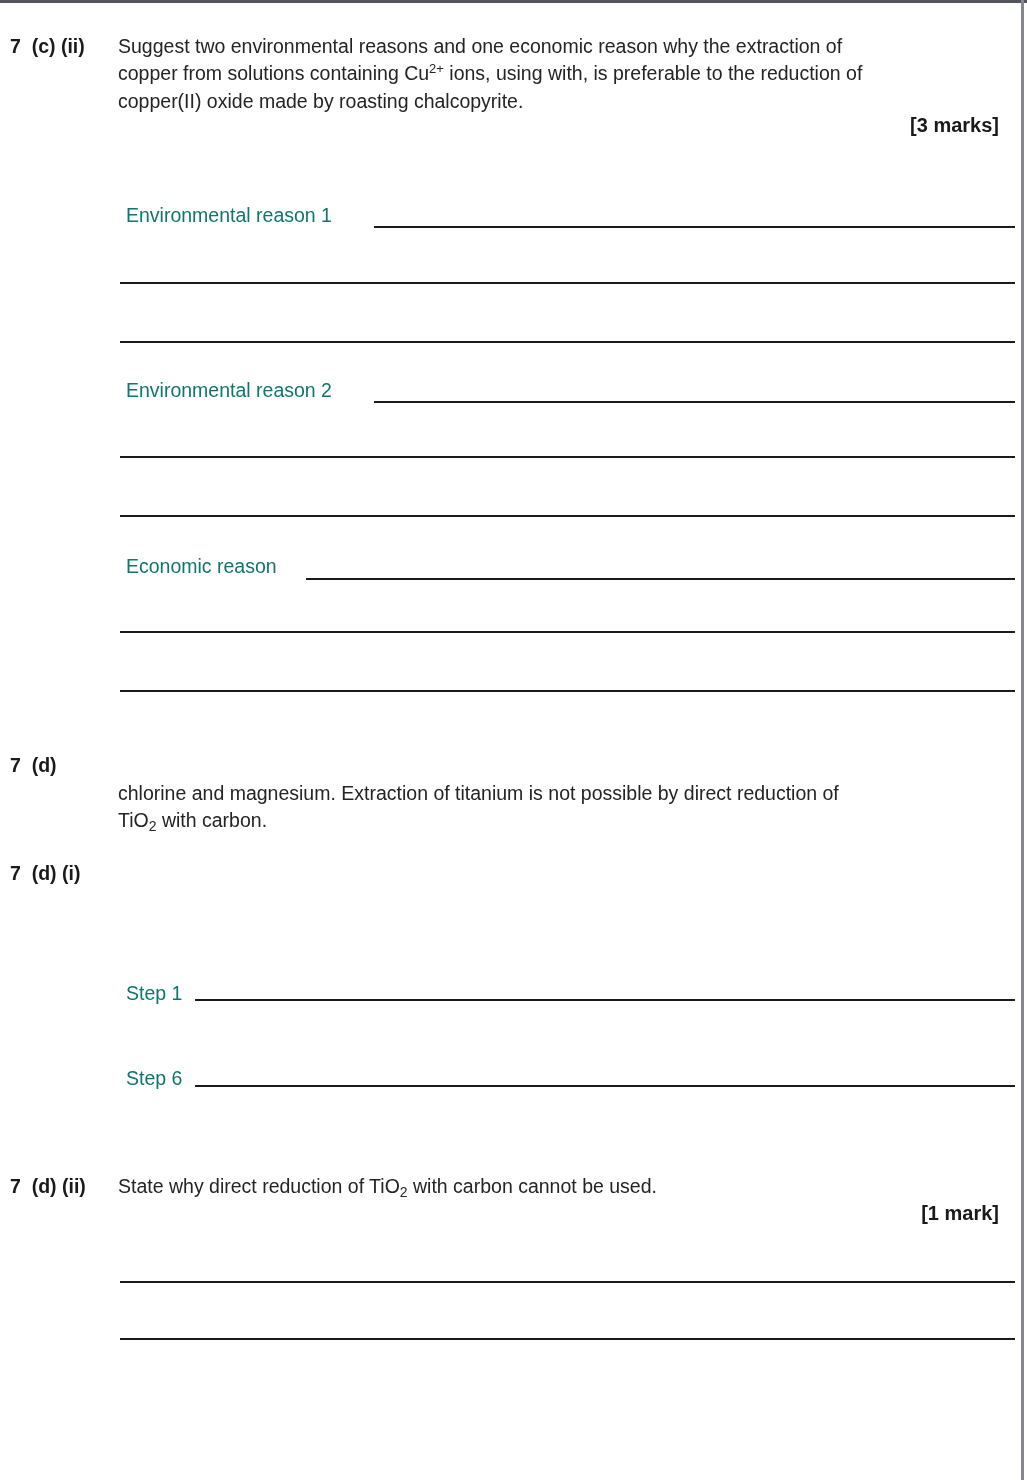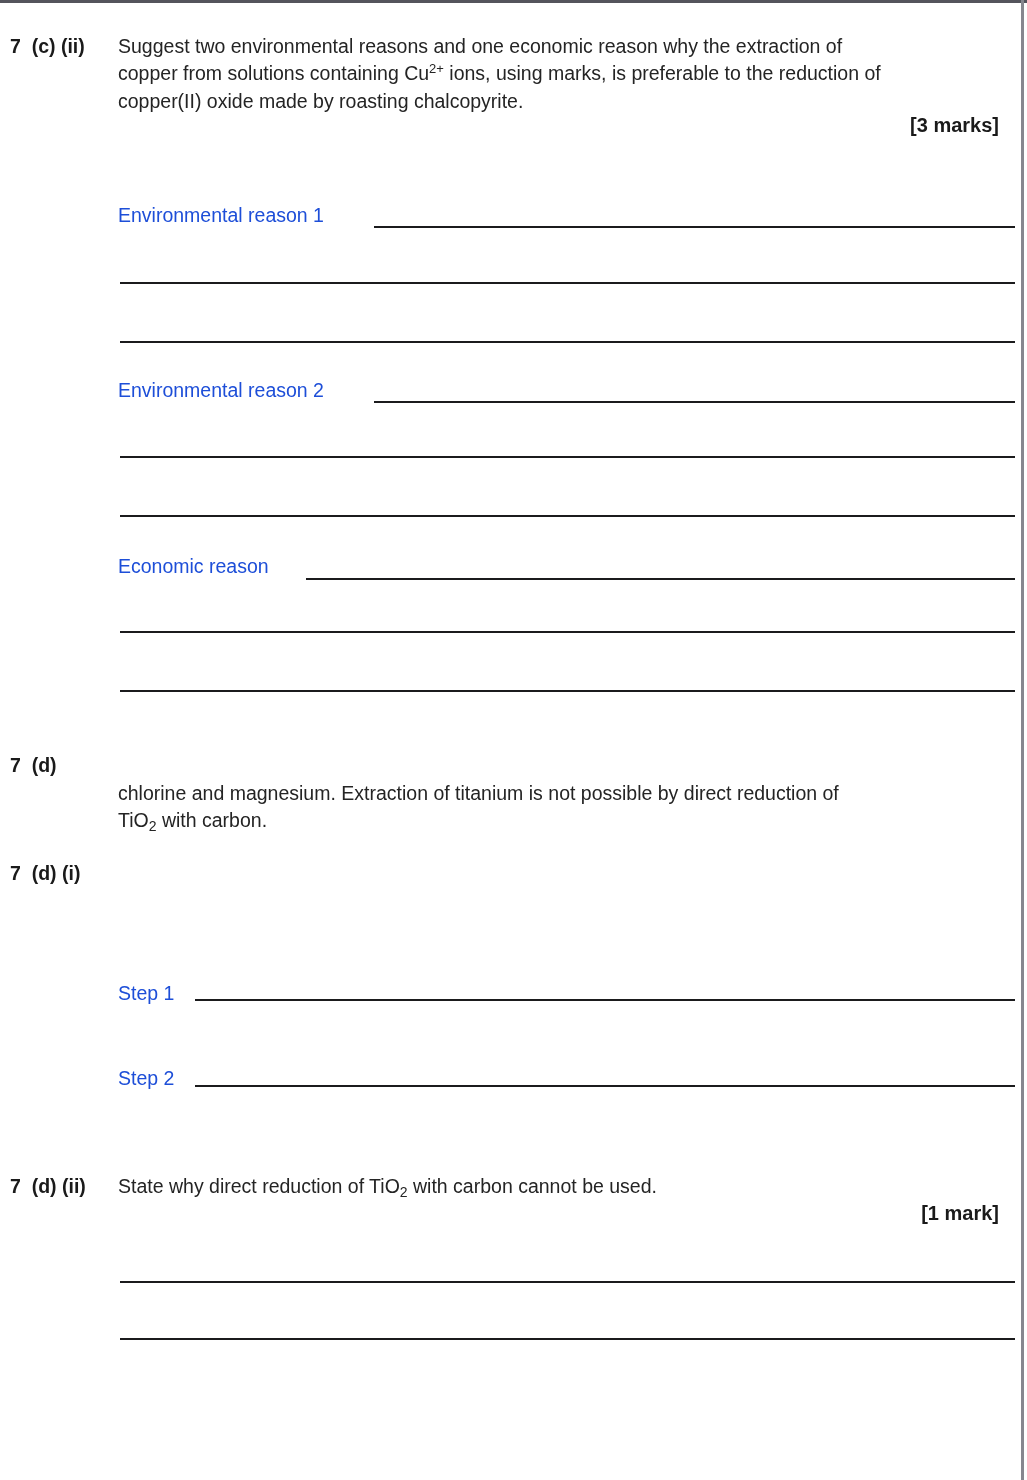--- a/index.html
+++ b/index.html
@@ -60,42 +60,42 @@
     left: 0;
     right: 28px;
     text-align: right;
     font-size: 20px;
     font-weight: 700;
     color: #1a1a1a;
     line-height: 27px;
   }
   .ans-label {
     position: absolute;
-    left: 118px;
+    left: 126px;
     font-size: 19.5px;
     line-height: 27px;
     white-space: pre;
-    color: #1d4ed8;
+    color: #0f766e;
   }
   .ans-line {
     position: absolute;
     height: 0;
     border-top: 2px solid #1b1b1d;
   }
 </style>
 </head>
 <body>
 
 <div class="page">
   <div class="top-border"></div>
   <div class="right-border"></div>
 
   <div class="qnum" style="top:33px">7  (c) (ii)</div>
   <div class="qtext" style="top:33px">Suggest two environmental reasons and one economic reason why the extraction of</div>
-  <div class="qtext" style="top:60px"><span>copper from solutions containing Cu</span><sup>2+</sup><span> ions, using marks, is preferable to the reduction of</span></div>
+  <div class="qtext" style="top:60px"><span>copper from solutions containing Cu</span><sup>2+</sup><span> ions, using with, is preferable to the reduction of</span></div>
   <div class="qtext" style="top:88px">copper(II) oxide made by roasting chalcopyrite.</div>
   <div class="marks" style="top:112px">[3 marks]</div>
 
   <div class="ans-label" style="top:202px">Environmental reason 1</div>
   <div class="ans-line" style="left:374px; top:226px; width:641px"></div>
   <div class="ans-line" style="left:120px; top:282px; width:895px"></div>
   <div class="ans-line" style="left:120px; top:341px; width:895px"></div>
 
   <div class="ans-label" style="top:377px">Environmental reason 2</div>
   <div class="ans-line" style="left:374px; top:401px; width:641px"></div>
@@ -108,21 +108,21 @@
   <div class="ans-line" style="left:120px; top:690px; width:895px"></div>
 
   <div class="qnum" style="top:752px">7  (d)</div>
   <div class="qtext" style="top:780px">chlorine and magnesium. Extraction of titanium is not possible by direct reduction of</div>
   <div class="qtext" style="top:807px"><span>TiO</span><sub>2</sub><span> with carbon.</span></div>
 
   <div class="qnum" style="top:860px">7  (d) (i)</div>
 
   <div class="ans-label" style="top:980px">Step 1</div>
   <div class="ans-line" style="left:195px; top:999px; width:820px"></div>
-  <div class="ans-label" style="top:1065px">Step 2</div>
+  <div class="ans-label" style="top:1065px">Step 6</div>
   <div class="ans-line" style="left:195px; top:1085px; width:820px"></div>
 
   <div class="qnum" style="top:1173px">7  (d) (ii)</div>
   <div class="qtext" style="top:1173px"><span>State why direct reduction of TiO</span><sub>2</sub><span> with carbon cannot be used.</span></div>
   <div class="marks" style="top:1200px">[1 mark]</div>
 
   <div class="ans-line" style="left:120px; top:1281px; width:895px"></div>
   <div class="ans-line" style="left:120px; top:1338px; width:895px"></div>
 </div>
 

